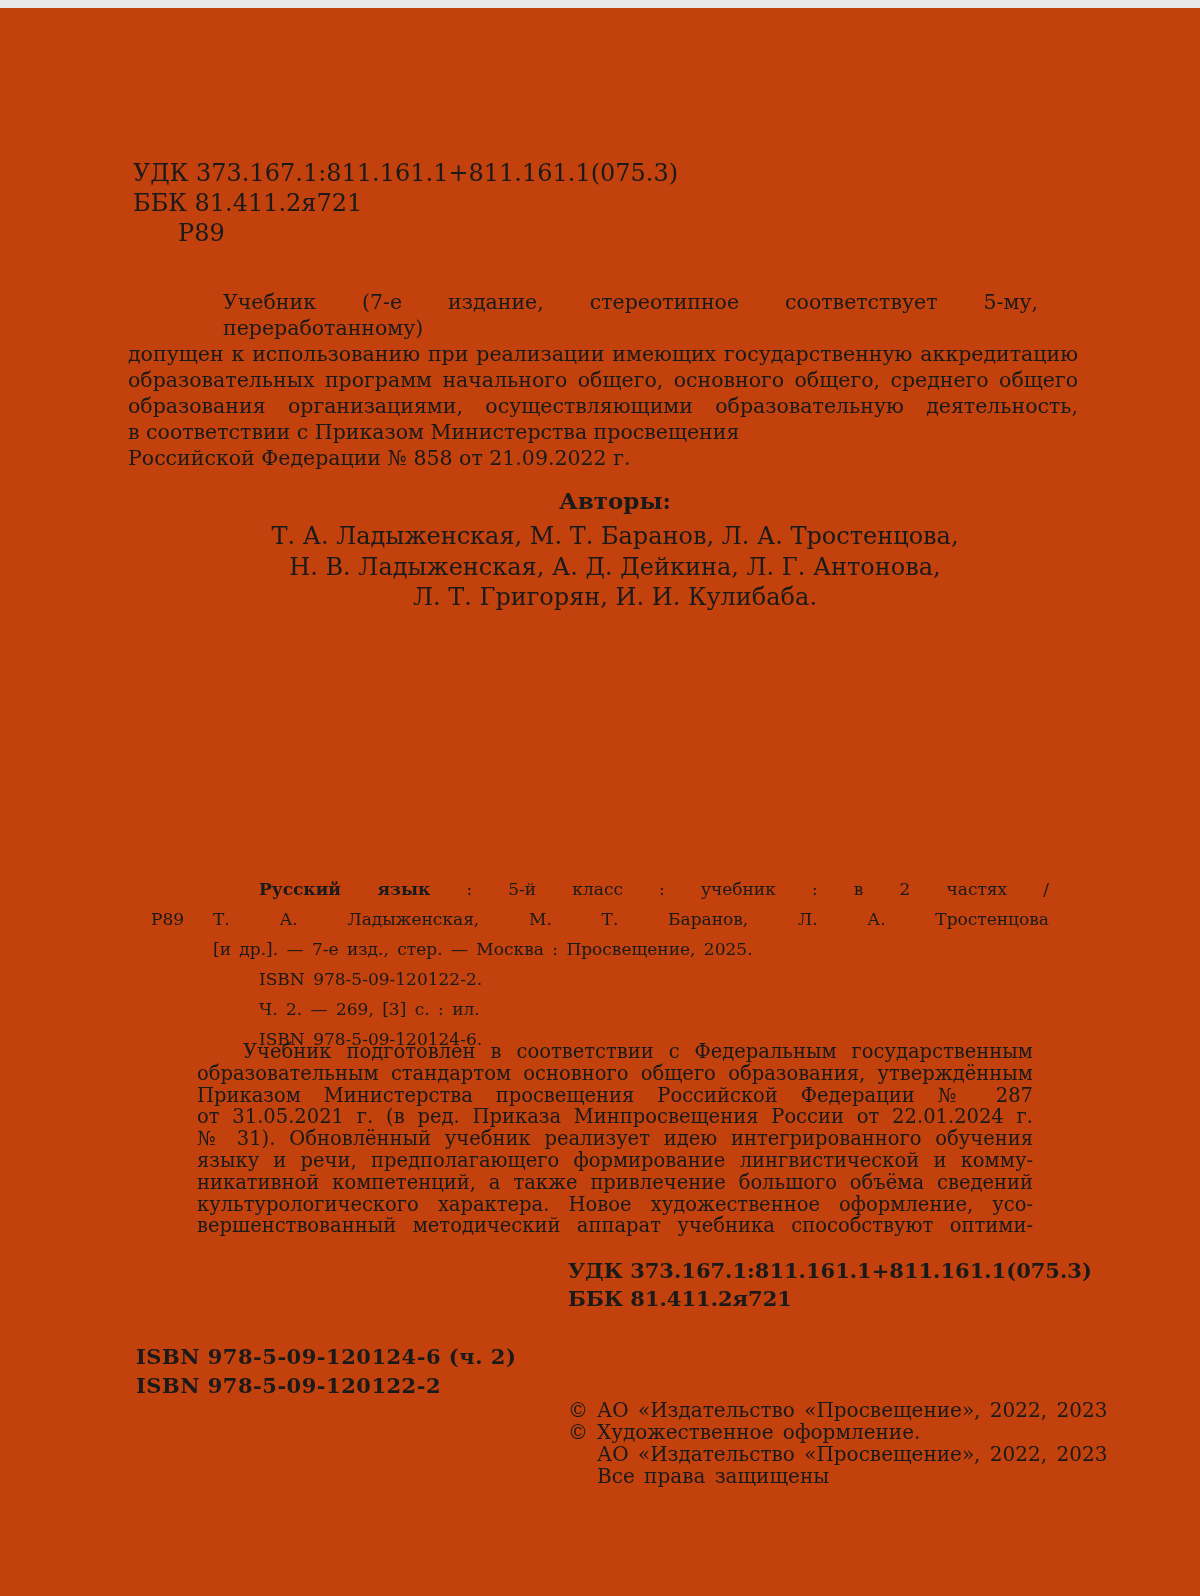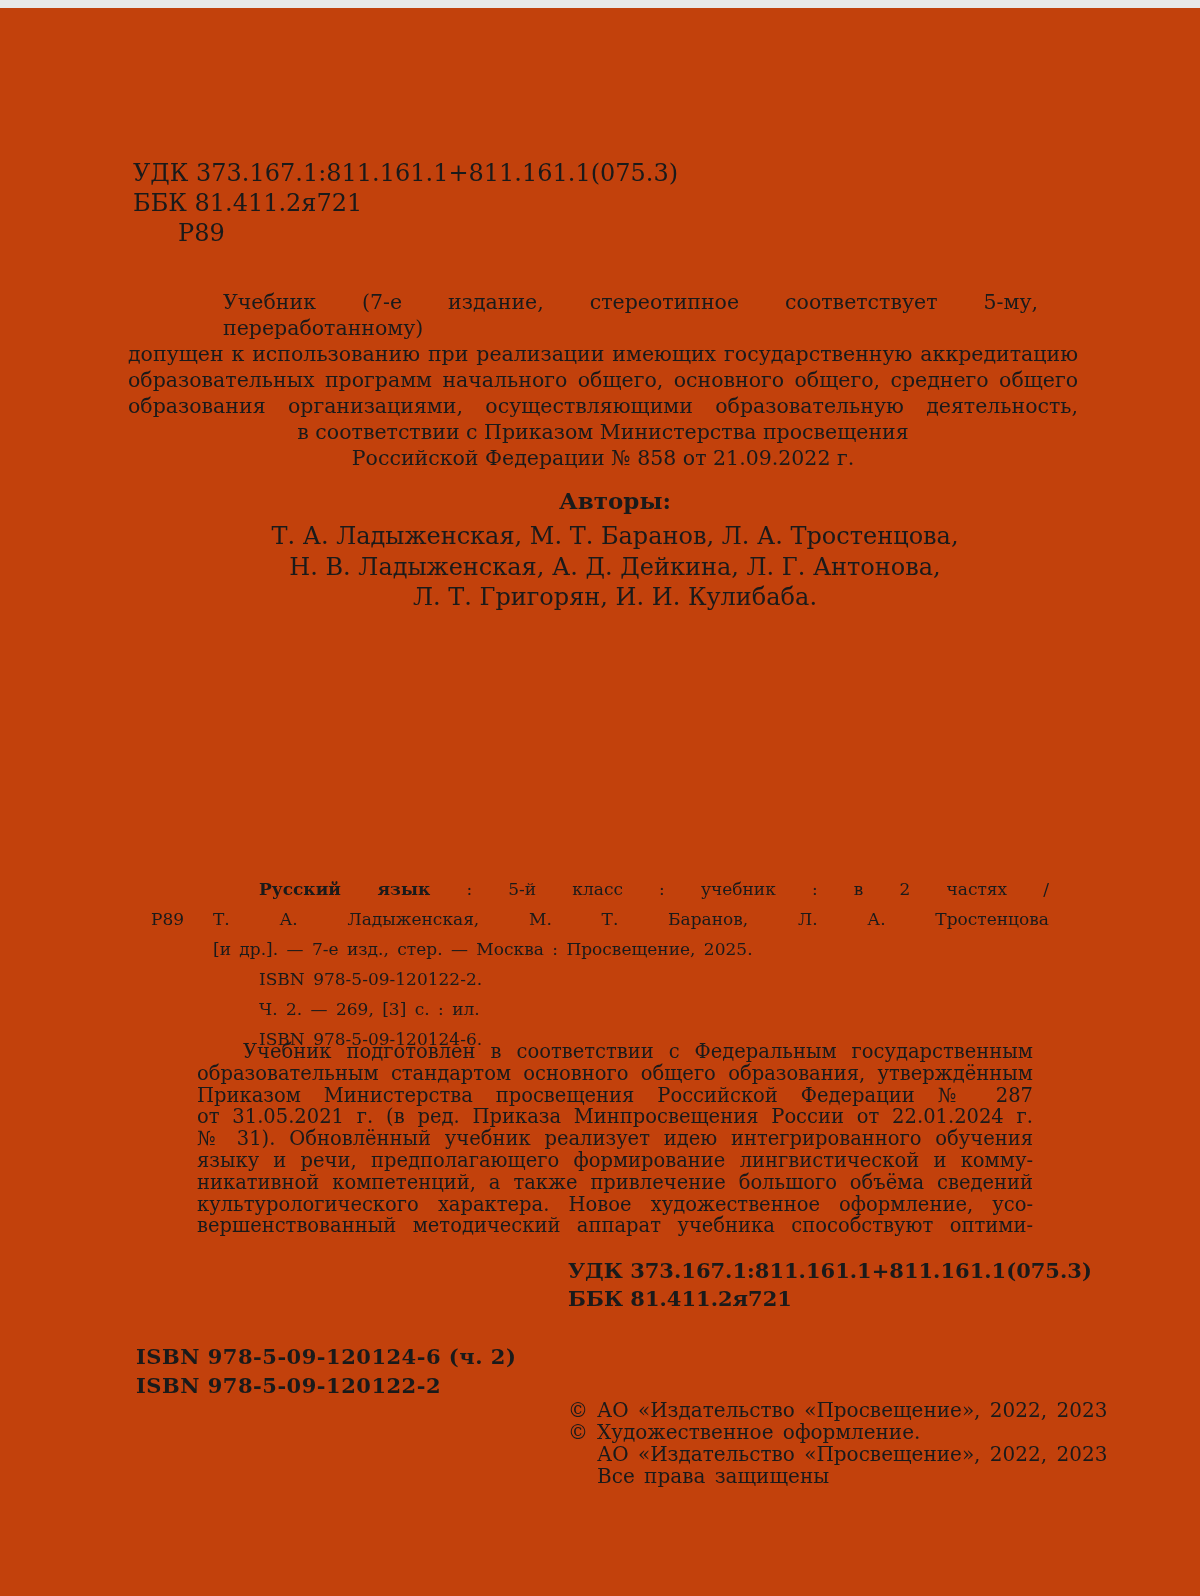--- a/index.html
+++ b/index.html
@@ -16,21 +16,21 @@
   .abs { position:absolute; }
 
   
   #top-codes { left:133px; top:150px; font-size:24px; line-height:30px; }
   .code-indent { padding-left:45px; }
 
   
   #admission { left:128px; top:281px; width:950px; font-size:20.5px; line-height:26px; }
   .adm-just   { text-align:justify; text-align-last:justify; }
   .adm-first  { padding-left:95px; padding-right:40px; }
-  .adm-center { text-align:center; }
+  .adm-center { }
 
   
   #authors { left:120px; top:478px; width:990px; text-align:center; }
   .authors-heading { font-size:23px; font-weight:bold; line-height:30px; margin-bottom:5px; }
   .author-line { font-size:24px; line-height:30.5px; }
 
   
   #catalog { left:213px; top:866px; width:836px; font-size:17px; line-height:30px; word-spacing:3px; }
   .cat-line { position:relative; }
   .cat-indent { padding-left:46px; }

